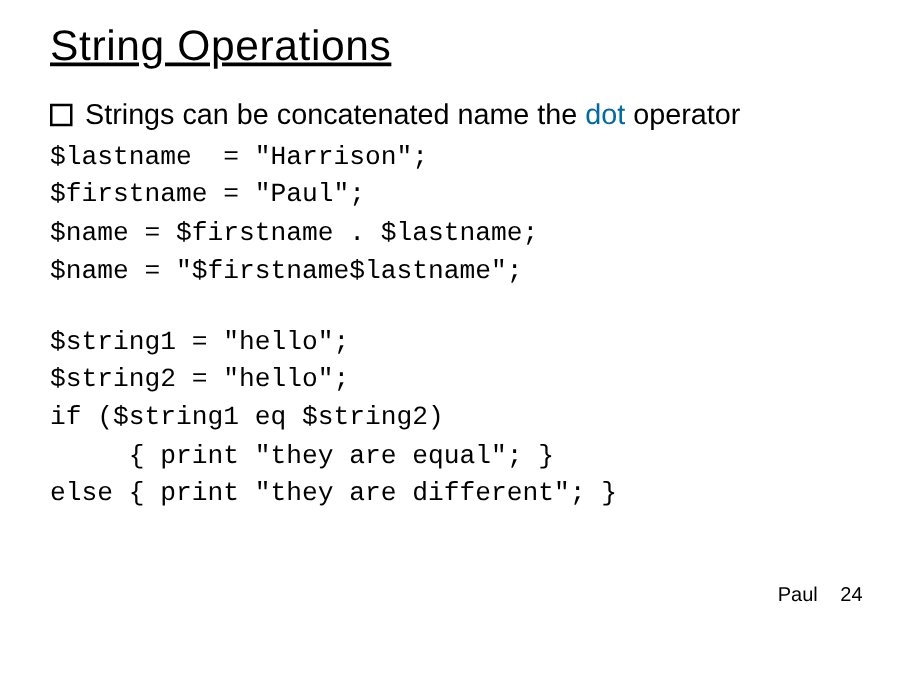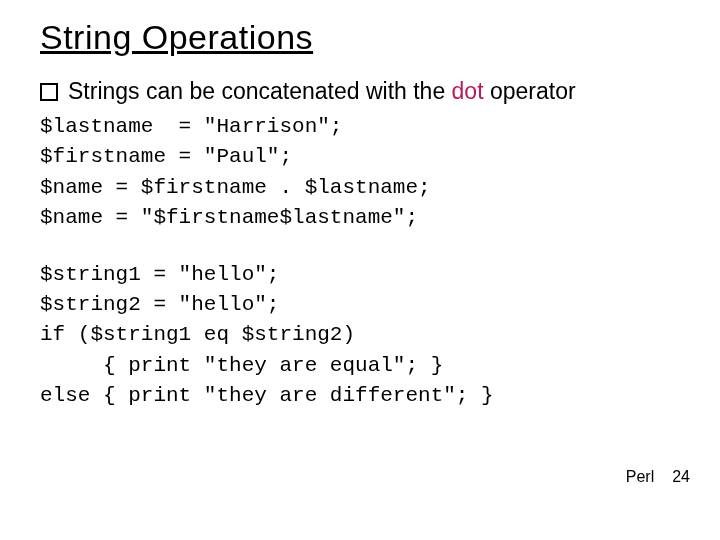--- a/index.html
+++ b/index.html
@@ -41,21 +41,21 @@
     border: 2px solid #000;
     margin-top: 6px;
     margin-right: 10px;
     flex: 0 0 auto;
   }
   .bullet-text {
     font-size: 23px;
     line-height: 1.25;
   }
   .keyword {
-    color: #be185d;
+    color: #0369a1;
   }
   .code {
     font-family: "Courier New", Courier, monospace;
     font-size: 21px;
     line-height: 1.45;
     white-space: pre;
     margin-left: 0;
   }
   .footer {
     position: absolute;
@@ -72,34 +72,34 @@
 <body>
 
 <div class="slide">
 
   <h1 class="title">String Operations</h1>
 
   <div class="block">
     <div class="bullet-row">
       <div class="bullet-box"></div>
       <div class="bullet-text">
-        <span>Strings can be concatenated with the </span><span class="keyword">dot</span><span> operator</span>
+        <span>Strings can be concatenated name the </span><span class="keyword">dot</span><span> operator</span>
       </div>
     </div>
     <div class="code">$lastname  = "Harrison";
 $firstname = "Paul";
 $name = $firstname . $lastname;
 $name = "$firstname$lastname";</div>
   </div>
 
   <div class="block">
     <div class="code">$string1 = "hello";
 $string2 = "hello";
 if ($string1 eq $string2)
      { print "they are equal"; }
 else { print "they are different"; }</div>
   </div>
 
   <div class="footer">
-    <span class="lbl">Perl</span><span>24</span>
+    <span class="lbl">Paul</span><span>24</span>
   </div>
 
 </div>
 
 </body></html>

